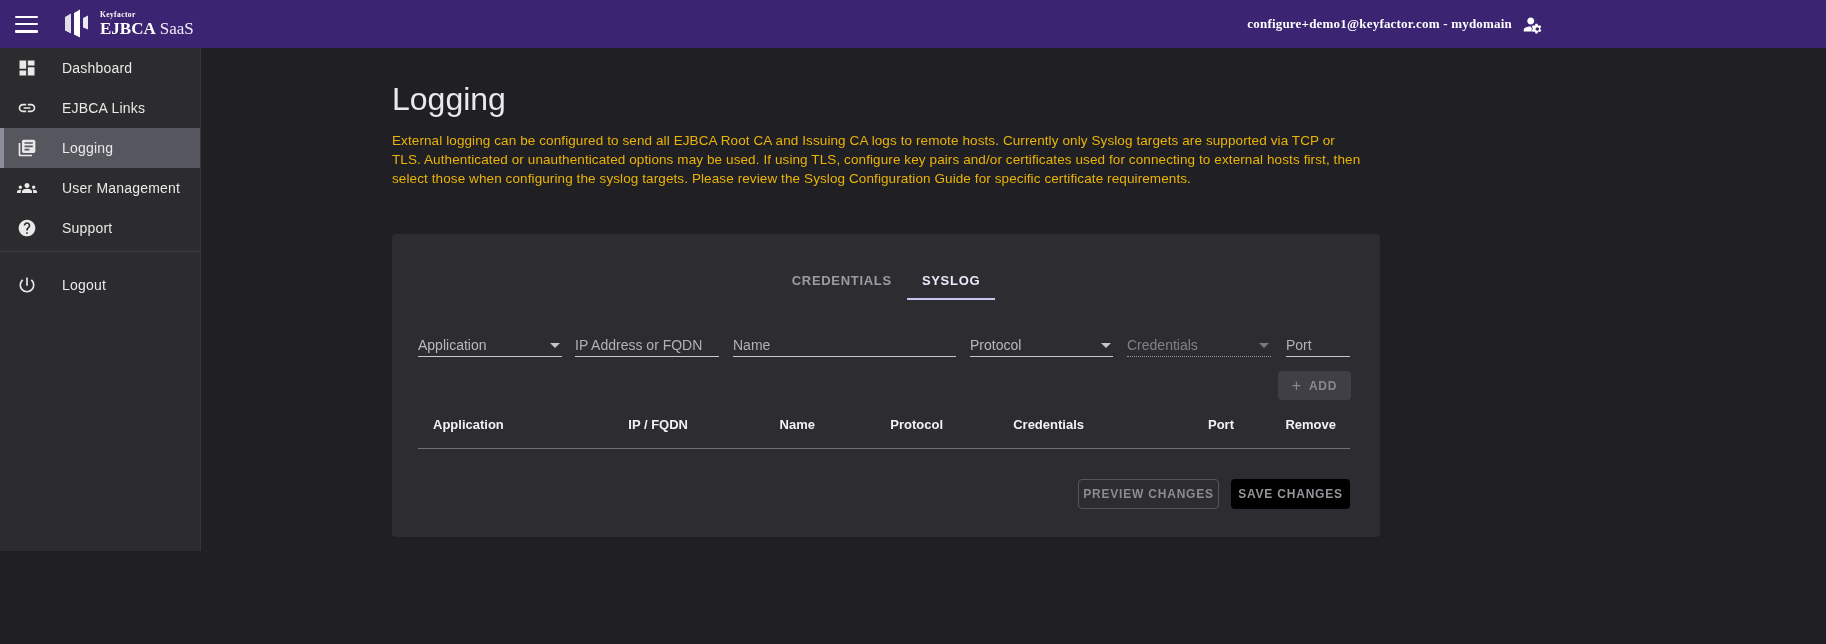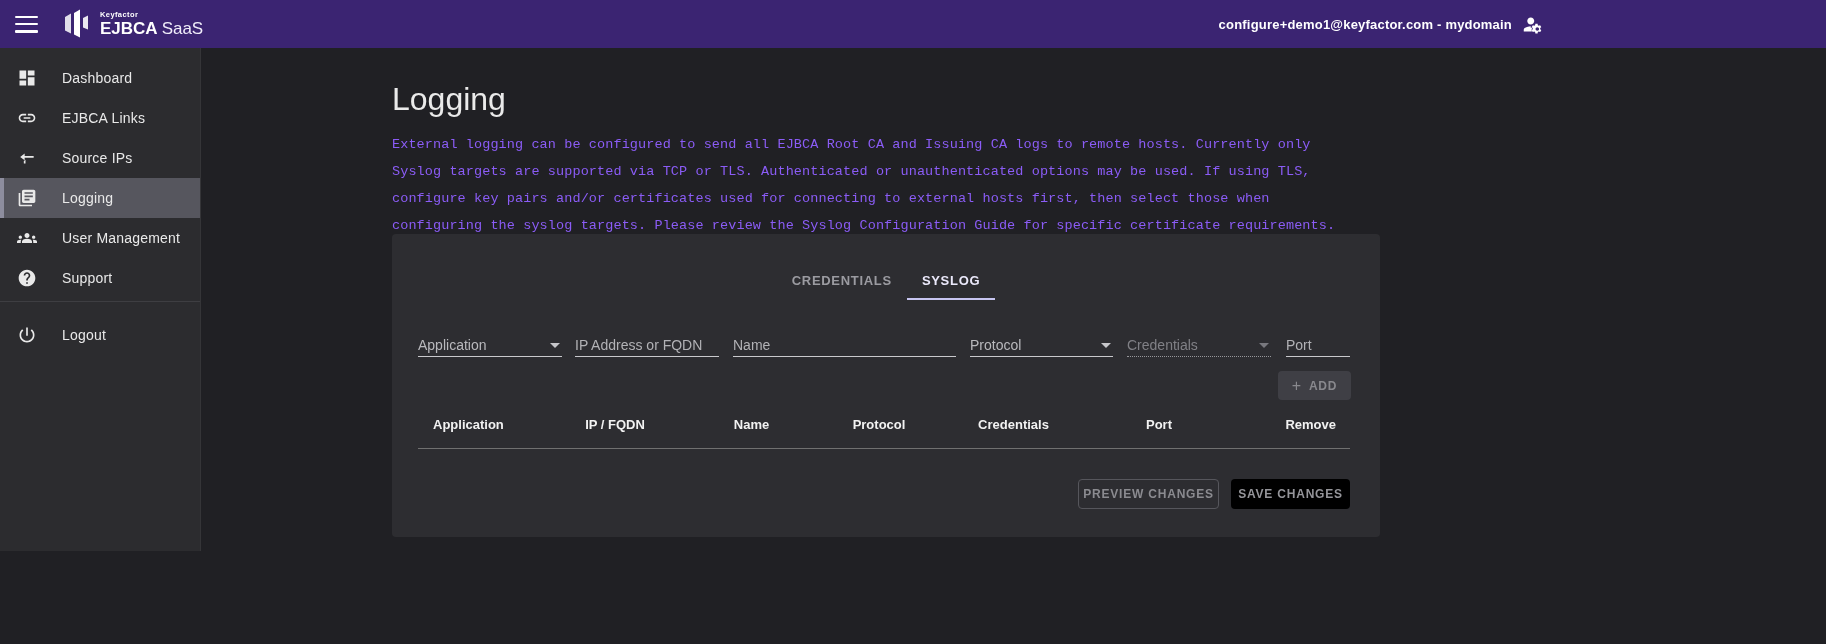--- a/index.html
+++ b/index.html
@@ -7,58 +7,58 @@
   body {
     font-family:"Liberation Sans", sans-serif;
     background:#202024;
     color:#e8e8e8;
   }
   .page { position:relative; width:1826px; height:644px; }
 
   
   .topbar {
     position:absolute; left:0; top:0; width:1826px; height:48px;
-    background:#3b2472; display:flex; align-items:center;
+    background:#3b2472; display:flex; align-items:center;font-family:Liberation Serif, serif;
   }
   .hamburger { margin-left:15px; width:23px; height:17px; display:flex; flex-direction:column; justify-content:space-between; cursor:pointer; }
   .hamburger span { display:block; height:2.6px; background:#ffffff; border-radius:1px; }
   .brand { display:flex; align-items:center; margin-left:24px; gap:8px; }
   .brand-bars { width:30px; height:32px; }
   .brand-text { display:flex; flex-direction:column; line-height:1; }
   .brand-kf { font-size:7.5px; font-weight:bold; letter-spacing:0.4px; color:#ffffff; margin-bottom:2px; }
   .brand-main { font-size:17px; color:#ffffff; }
   .brand-main b { font-weight:bold; }
   .brand-main .suffix { font-weight:normal; margin-left:4px; color:#f0edfa;margin-top:44px; }
   .user-block { position:absolute; right:283px; top:0; height:48px; display:flex; align-items:center; gap:10px; }
   .user-email { font-size:13px; font-weight:bold; color:#ffffff; letter-spacing:0.2px; }
   .user-icon svg { display:block; }
 
   
   .sidebar {
     position:absolute; left:0; top:48px; width:201px; height:503px;
-    background:#2c2c2f; border-right:1px solid #353538; padding-top:10px;
+    background:#2c2c2f; border-right:1px solid #353538; 
   }
   .nav-item {
     position:relative; height:40px; display:flex; align-items:center;
     padding-left:17px; gap:25px; cursor:pointer; color:#e9e9e9;
   }
   .nav-item .ico { width:20px; height:20px; flex:0 0 20px; display:flex; align-items:center; justify-content:center; }
   .nav-item .lbl { font-size:14px; letter-spacing:0.2px; white-space:nowrap; }
   .nav-item.active { background:#56565e; }
   .nav-item.active::before {
     content:""; position:absolute; left:0; top:0; bottom:0; width:4px; background:#8d8d9e;
   }
   .nav-divider { height:1px; background:#3e3e42; margin:3px 0 13px 0; }
   .ico svg { fill:#e9e9e9; display:block; }
 
   
   .page-title { position:absolute; left:392px; top:80px; font-size:32px; line-height:38px; font-weight:normal; color:#eaeaea; }
   .page-desc {
     position:absolute; left:392px; top:131px; width:975px;
-    font-size:13.5px; line-height:27px; color:#8b5cf6; letter-spacing:0.1px;font-family:Liberation Mono, monospace;
+    font-size:13.5px; line-height:19px; color:#eab308; letter-spacing:0.1px;
   }
 
   
   .card {
     position:absolute; left:392px; top:234px; width:988px; height:303px;
     background:#2d2d31; border-radius:4px;
   }
   .tabs { position:absolute; left:0; top:30px; width:100%; display:flex; justify-content:center; }
   .tab {
     height:36px; line-height:34px; padding:0 15px; font-size:13px; font-weight:bold;
@@ -89,21 +89,21 @@
     font-family:"Liberation Sans", sans-serif; font-size:12px; font-weight:bold; letter-spacing:0.8px;
     display:flex; align-items:center; justify-content:center; gap:7px; cursor:default;
   }
   .add-btn .plus { font-size:16px; font-weight:normal; line-height:1; }
 
   .thead {
     position:absolute; left:26px; top:183px; width:932px; height:20px;
     display:grid; grid-template-columns:124px 146px 127px 128px 141px 150px 116px;
     font-size:13px; font-weight:bold; color:#f2f2f2;
   }
-  .thead .th { text-align:center; white-space:nowrap; }
+  .thead .th { text-align:right; white-space:nowrap; }
   .thead .th:first-child { text-align:left; padding-left:15px; }
   .thead .th:last-child { text-align:right; padding-right:14px; }
   .thead-divider { position:absolute; left:26px; top:214px; width:932px; height:1px; background:#707070; }
   .tbody { position:absolute; left:26px; top:216px; width:932px; }
 
   .card-actions { position:absolute; top:245px; right:30px; display:flex; gap:12px; }
   .btn {
     height:30px; border-radius:4px; font-family:"Liberation Sans", sans-serif;
     font-size:12px; font-weight:bold; letter-spacing:0.8px; cursor:default;
     display:flex; align-items:center; justify-content:center;
@@ -155,29 +155,20 @@
       <span class="lbl">Dashboard</span>
     </div>
     <div class="nav-item">
       <span class="ico">
           <svg width="20" height="20" viewBox="0 0 24 24">
             <path d="M3.9 12c0-1.71 1.39-3.1 3.1-3.1h4V7H7c-2.76 0-5 2.24-5 5s2.24 5 5 5h4v-1.9H7c-1.71 0-3.1-1.39-3.1-3.1zM8 13h8v-2H8v2zm9-6h-4v1.9h4c1.71 0 3.1 1.39 3.1 3.1s-1.39 3.1-3.1 3.1h-4V17h4c2.76 0 5-2.24 5-5s-2.24-5-5-5z"></path>
           </svg>
         </span>
       <span class="lbl">EJBCA Links</span>
     </div>
-    <div class="nav-item">
-      <span class="ico">
-          <svg width="20" height="20" viewBox="0 0 24 24">
-            <path d="M20 9.7H9.2V6.6L3.8 10.7l5.4 4.1v-3.1H20z"></path>
-            <path d="M8.2 15.6l2-1.5v4.4h-2z"></path>
-          </svg>
-        </span>
-      <span class="lbl">Source IPs</span>
-    </div>
     <div class="nav-item active">
       <span class="ico">
           <svg width="20" height="20" viewBox="0 0 24 24">
             <path d="M4 6H2v14c0 1.1.9 2 2 2h14v-2H4V6zm16-4H8c-1.1 0-2 .9-2 2v12c0 1.1.9 2 2 2h12c1.1 0 2-.9 2-2V4c0-1.1-.9-2-2-2zm-1 9H9V9h10v2zm-4 4H9v-2h6v2zm4-8H9V5h10v2z"></path>
           </svg>
         </span>
       <span class="lbl">Logging</span>
     </div>
     <div class="nav-item">
       <span class="ico">

